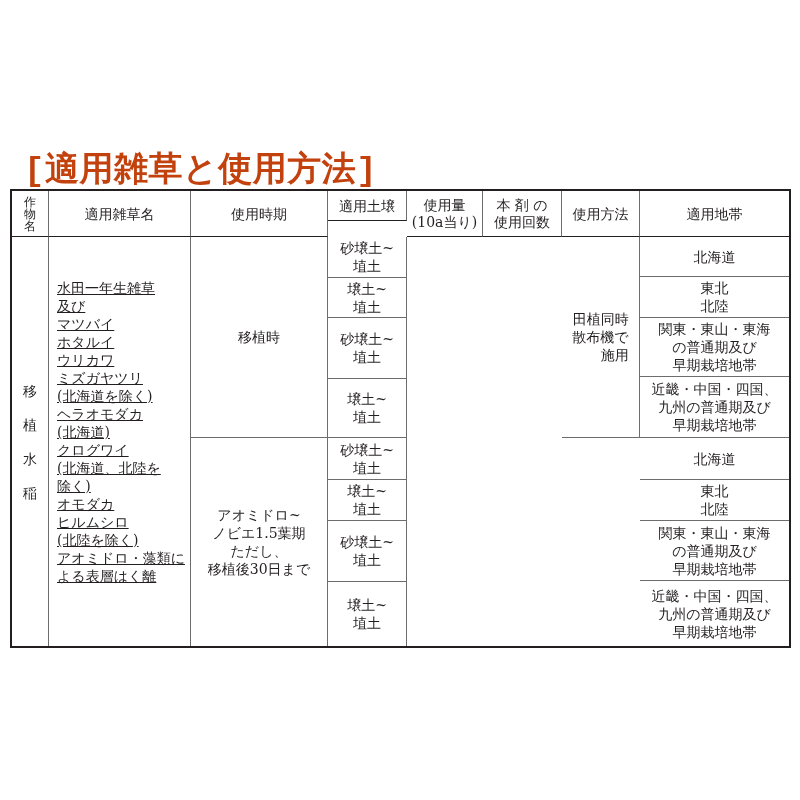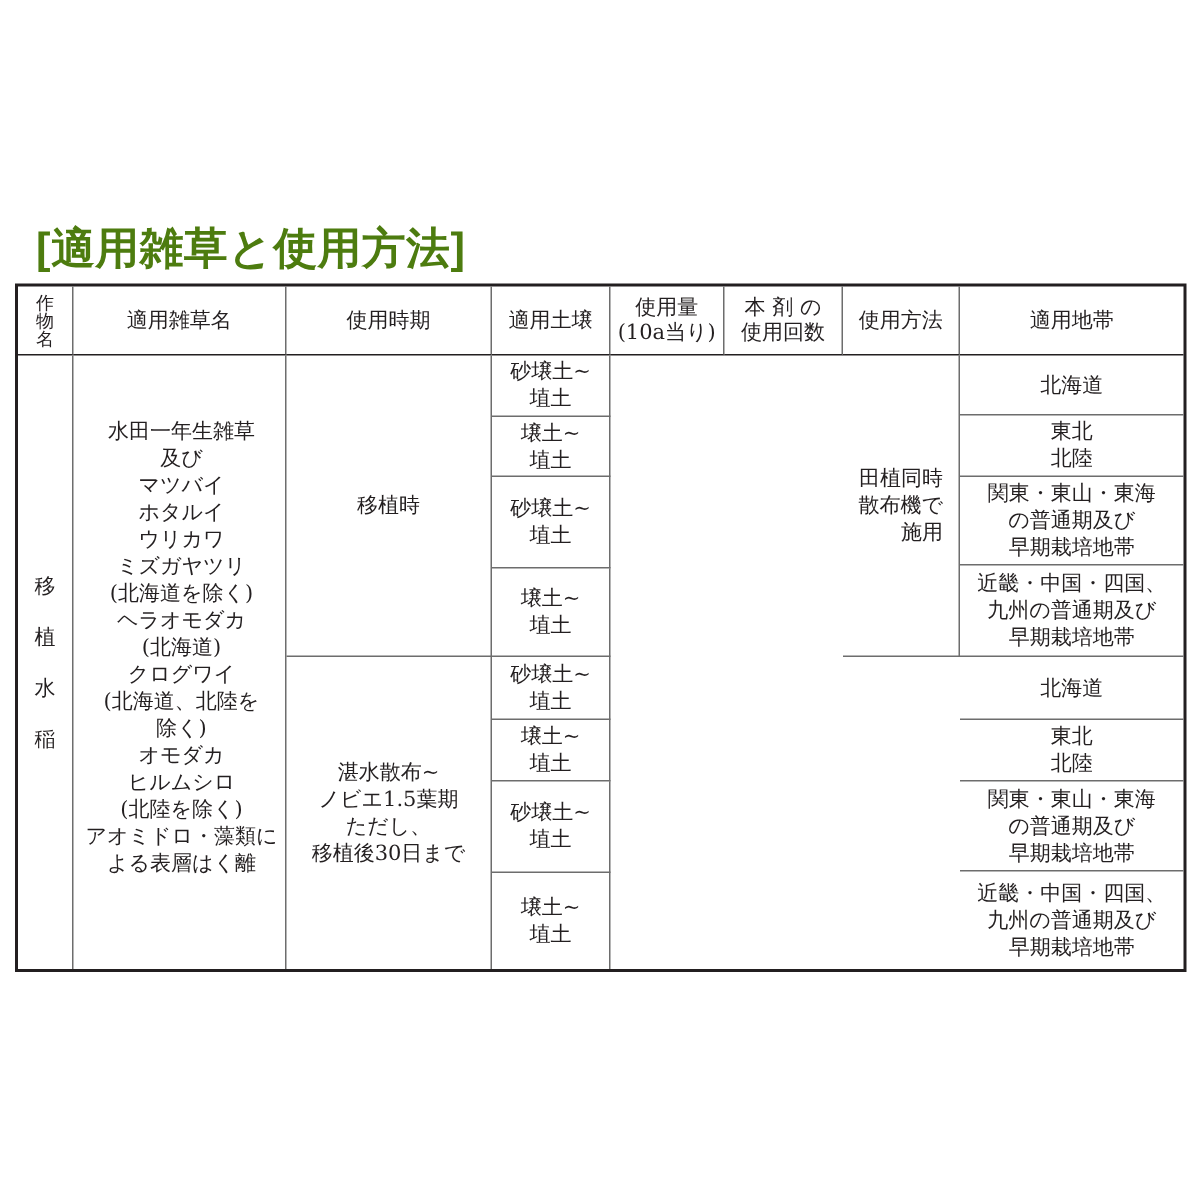--- a/index.html
+++ b/index.html
@@ -1,45 +1,45 @@
 <!DOCTYPE html>
 <html><head>
 <meta charset="utf-8">
 <style>
   html, body { margin:0; padding:0; background:#ffffff; }
   body { width:800px; height:800px; position:relative; overflow:hidden;
          font-family:"DejaVu Serif","Liberation Serif",serif; color:#231f20; }
-  .title { position:absolute; left:24px; top:146px; font-family:Liberation Sans, sans-serif;
-           font-size:29px; font-weight:bold; letter-spacing:0.5px; color:#4d7c0f; }
+  .title { position:absolute; left:24px; top:146px; font-family:Liberation Mono, monospace;
+           font-size:34px; font-weight:bold; letter-spacing:0.5px; color:#c2410c; }
   .tbl { position:absolute; left:10px; top:189px; width:781px; height:459px;
          border:2px solid #231f20; box-sizing:border-box; }
   .cell { position:absolute; box-sizing:border-box; display:flex; align-items:center; justify-content:center;
           text-align:center; font-size:14px; line-height:18px; white-space:pre-line;
           border-right:1px solid #6d6d6d; border-bottom:1px solid #6d6d6d; }
   .hdr { border-bottom:1.5px solid #231f20; }
-  .left { justify-content:flex-start; text-align:center; padding-left:8px; }
+  .left { justify-content:flex-start; text-align:left; padding-left:8px;text-decoration:underline; }
   .crop { font-size:14px; line-height:34px; }
   .noright { border-right:none; }
   .nobottom { border-bottom:none; }
   .hdr-small { font-size:12px; line-height:12px; }
   .h-use { line-height:17px; letter-spacing:0px; }
 </style>
 </head>
 <body>
 
 <div class="title">[適用雑草と使用方法]</div>
 
 <div class="tbl">
 
   <div class="cell hdr hdr-small" style="left:0;top:0;width:37px;height:46px;">作
 物
 名</div>
   <div class="cell hdr" style="left:37px;top:0;width:142px;height:46px;">適用雑草名</div>
   <div class="cell hdr" style="left:179px;top:0;width:137px;height:46px;">使用時期</div>
-  <div class="cell hdr" style="left:316px;top:0;width:79px;height:46px;">適用土壌</div>
+  <div class="cell hdr" style="left:316px;top:0;width:79px;height:30px;">適用土壌</div>
   <div class="cell hdr h-use" style="left:395px;top:0;width:76px;height:46px;">使用量
 (10a当り)</div>
   <div class="cell hdr h-use" style="left:471px;top:0;width:79px;height:46px;">本 剤 の
 使用回数</div>
   <div class="cell hdr" style="left:550px;top:0;width:78px;height:46px;">使用方法</div>
   <div class="cell hdr noright" style="left:628px;top:0;width:149px;height:46px;">適用地帯</div>
 
   <div class="cell crop nobottom" style="left:0;top:46px;width:37px;height:409px;">移
 植
 水
@@ -56,21 +56,21 @@
 クログワイ
 (北海道、北陸を
 除く)
 オモダカ
 ヒルムシロ
 (北陸を除く)
 アオミドロ・藻類に
 よる表層はく離</div>
 
   <div class="cell" style="left:179px;top:46px;width:137px;height:201px;text-align:center;">移植時</div>
-  <div class="cell nobottom" style="left:179px;top:247px;width:137px;height:208px;">湛水散布~
+  <div class="cell nobottom" style="left:179px;top:247px;width:137px;height:208px;">アオミドロ~
 ノビエ1.5葉期
 ただし、
 移植後30日まで</div>
 
   <div class="cell" style="left:316px;top:46px;width:79px;height:41px;">砂壌土~
 埴土</div>
   <div class="cell" style="left:316px;top:87px;width:79px;height:40px;">壌土~
 埴土</div>
   <div class="cell" style="left:316px;top:127px;width:79px;height:61px;">砂壌土~
 埴土</div>

